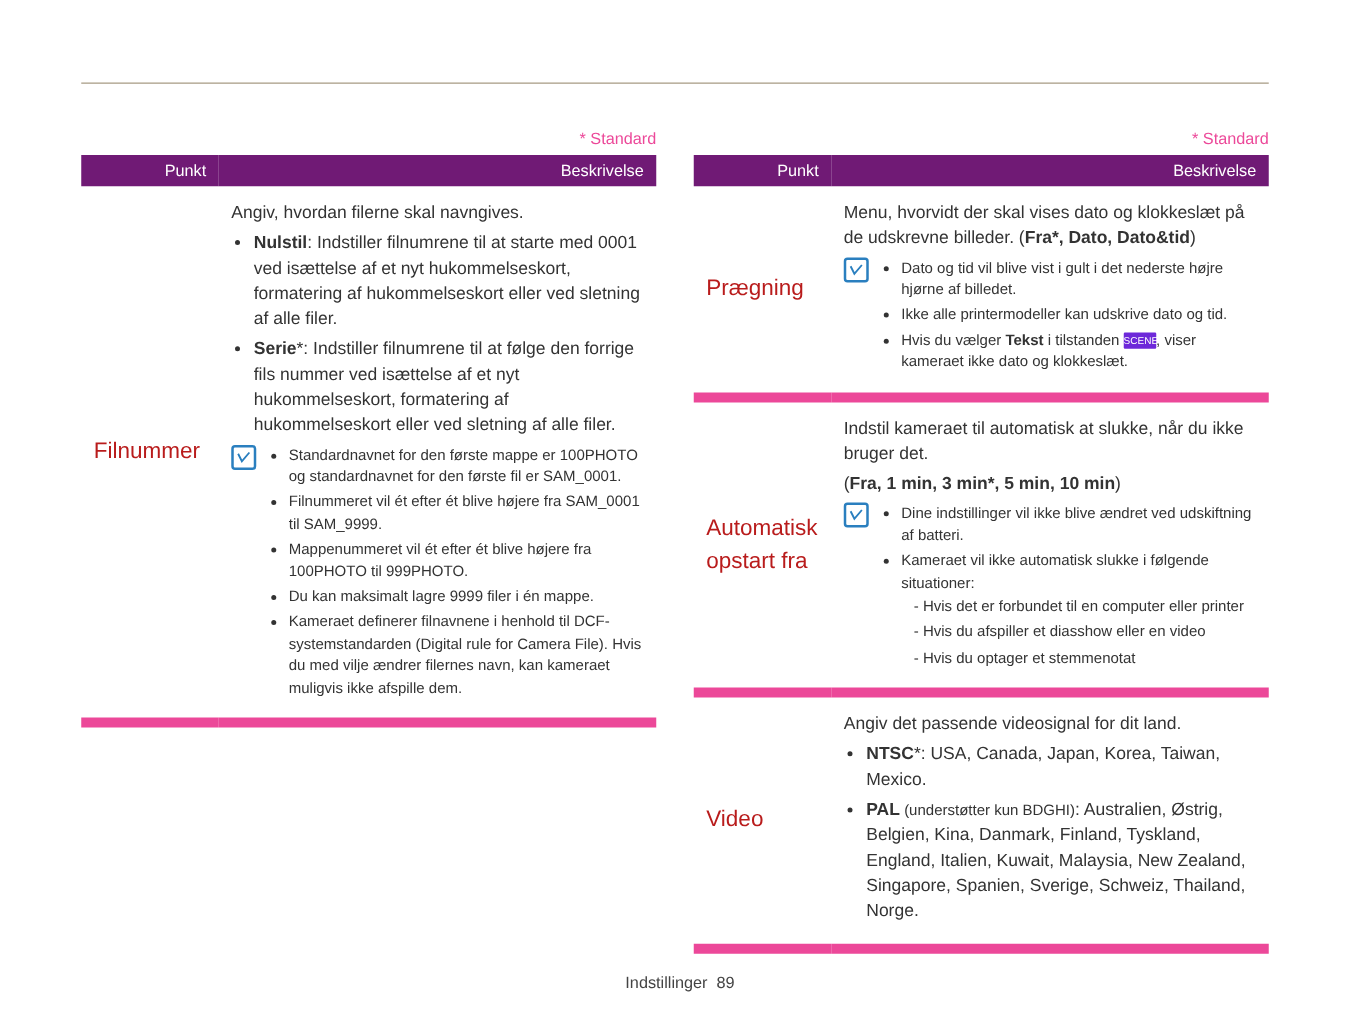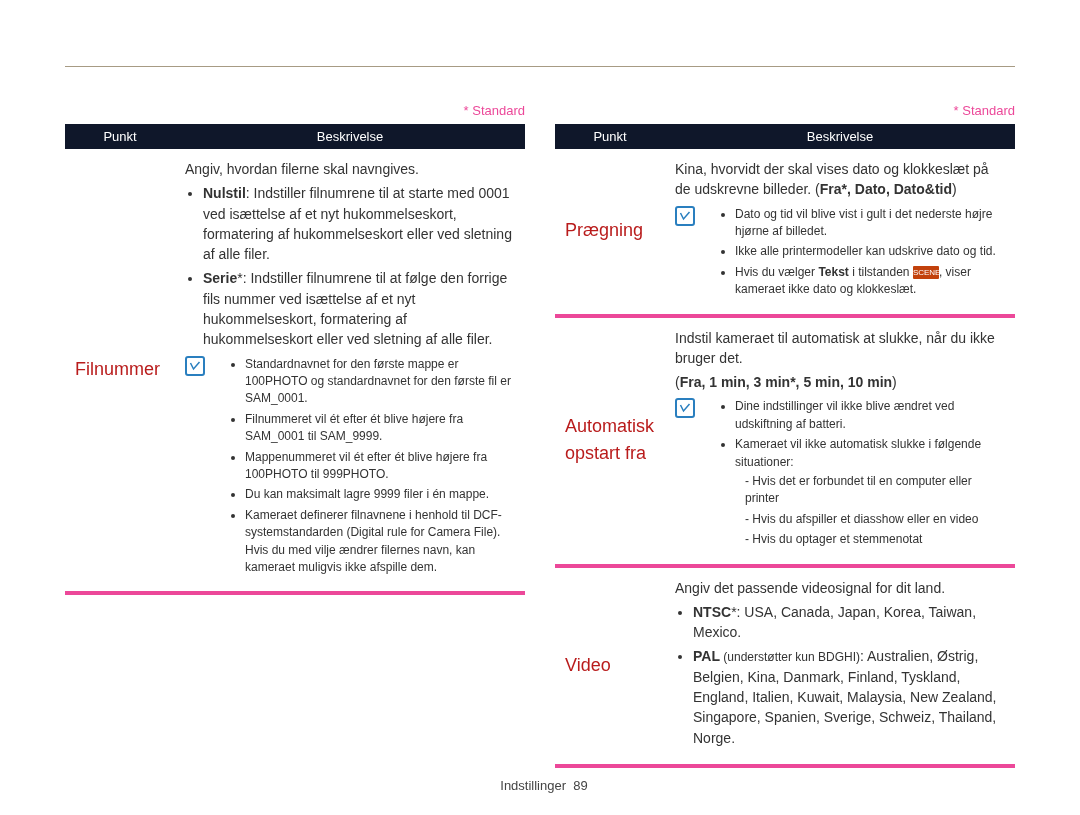--- a/index.html
+++ b/index.html
@@ -4,37 +4,37 @@
 <style>
   * { margin:0; padding:0; box-sizing:border-box; }
   html,body { width:1080px; height:815px; background:#fff; font-family:Arial, Helvetica, sans-serif; color:#333; }
   .page { width:1080px; height:815px; position:relative; padding:60px 65px 0 65px; }
   .title { font-size:22px; font-weight:300; color:#555; letter-spacing:0.3px; }
   .rule { height:1px; background:#a79b84; margin-top:6px; }
   .cols { display:flex; gap:30px; margin-top:36px; }
   .col { flex:1; }
   .std { text-align:right; font-size:13px; color:#ec4899; margin-bottom:6px; }
   table { width:100%; border-collapse:collapse; }
-  th { background:#0f172a; color:#fff; font-weight:400; text-align:center; font-size:13px; padding:5px 10px; }
+  th { background:#701a75; color:#fff; font-weight:400; text-align:right; font-size:13px; padding:5px 10px; }
   th.punkt { width:110px; }
-  td { vertical-align:top; font-size:14px; line-height:1.45; padding:10px 8px 12px 10px; border-bottom:4px solid #ec4899; }
+  td { vertical-align:top; font-size:14px; line-height:1.45; padding:10px 8px 12px 10px; border-bottom:8px solid #ec4899; }
   td.lbl { width:110px; font-size:18px; color:#b91c1c; vertical-align:middle; }
   .desc p { margin-bottom:4px; }
   .desc b { font-weight:bold; }
   .desc ul.main { list-style:disc; padding-left:18px; margin:2px 0 4px 0; }
   .desc ul.main > li { margin-bottom:4px; }
-  .notebox { display:flex; gap:24px; margin-top:6px; }
+  .notebox { display:flex; gap:10px; margin-top:6px; }
   .noteicon { flex:0 0 20px; height:20px; border:2px solid #2a7fbf; border-radius:3px; display:flex; align-items:center; justify-content:center; }
   .noteicon svg { width:12px; height:12px; }
   .notelist { flex:1; font-size:12px; color:#333; line-height:1.45; }
   .notelist ul { list-style:disc; padding-left:16px; }
   .notelist ul li { margin-bottom:3px; }
   .notelist ul ul { list-style:none; padding-left:10px; margin-top:2px; }
   .notelist ul ul li::before { content:"- "; }
-  .scene { display:inline-block; width:26px; height:13px; background:#c2410c; color:#fff; font-size:8px; line-height:13px; text-align:center; vertical-align:middle; border-radius:1px; }
+  .scene { display:inline-block; width:26px; height:13px; background:#6d28d9; color:#fff; font-size:8px; line-height:13px; text-align:center; vertical-align:middle; border-radius:1px; }
   .footer { position:absolute; bottom:22px; left:4px; width:100%; text-align:center; font-size:13px; color:#444; }
 </style>
 </head>
 <body>
 
 <div class="page">
   <div class="rule"></div>
 
   <div class="cols">
 
@@ -81,21 +81,21 @@
       <table>
         <tbody>
             <tr>
           <th class="punkt">Punkt</th>
           <th>Beskrivelse</th>
         </tr>
 
         <tr>
           <td class="lbl">Prægning</td>
           <td class="desc">
-            <p><span>Kina, hvorvidt der skal vises dato og klokkeslæt på de udskrevne billeder. (</span><b>Fra*, Dato, Dato&amp;tid</b><span>)</span></p>
+            <p><span>Menu, hvorvidt der skal vises dato og klokkeslæt på de udskrevne billeder. (</span><b>Fra*, Dato, Dato&amp;tid</b><span>)</span></p>
             <div class="notebox">
               <div class="noteicon">
                 <svg viewBox="0 0 24 24">
                       <path fill="none" stroke="#2a7fbf" stroke-width="3" d="M3 6l6 12L21 4"></path>
                     </svg>
               </div>
               <div class="notelist">
                 <ul>
                   <li>Dato og tid vil blive vist i gult i det nederste højre hjørne af billedet.</li>
                   <li>Ikke alle printermodeller kan udskrive dato og tid.</li>

